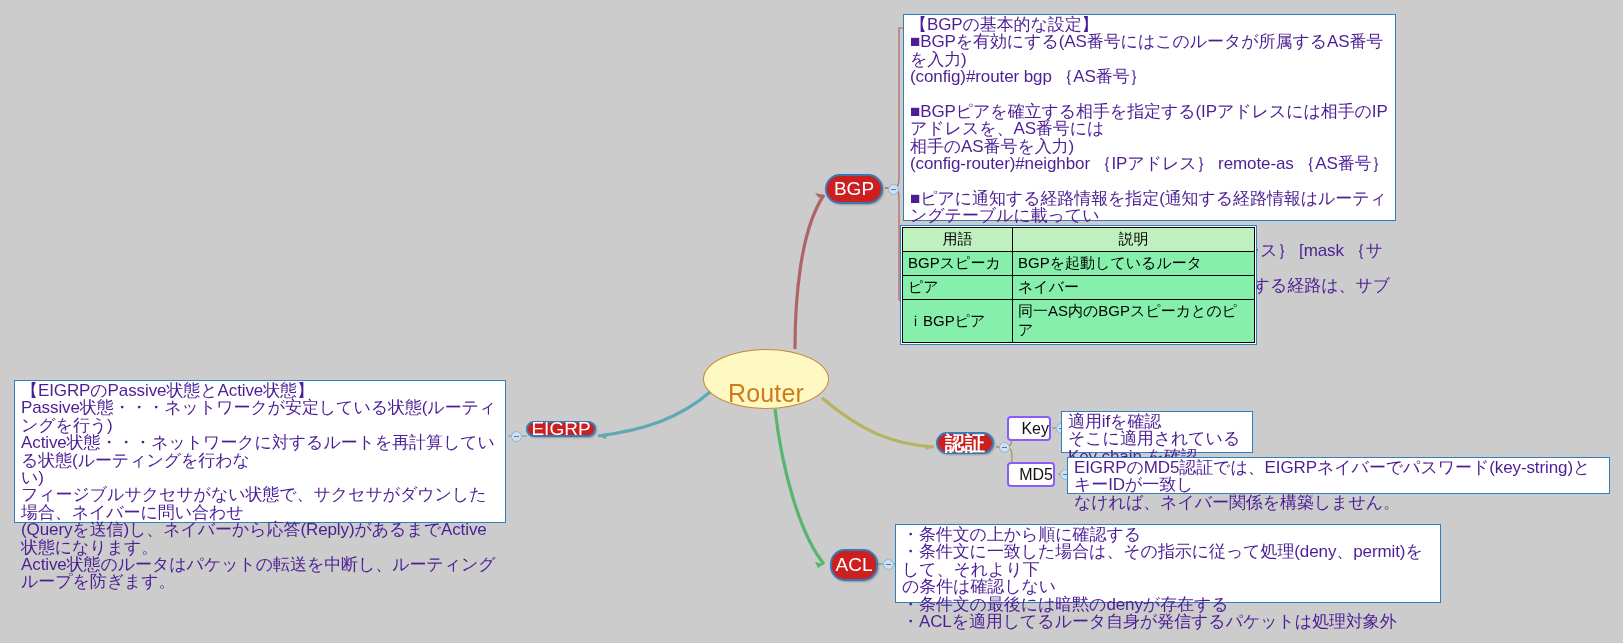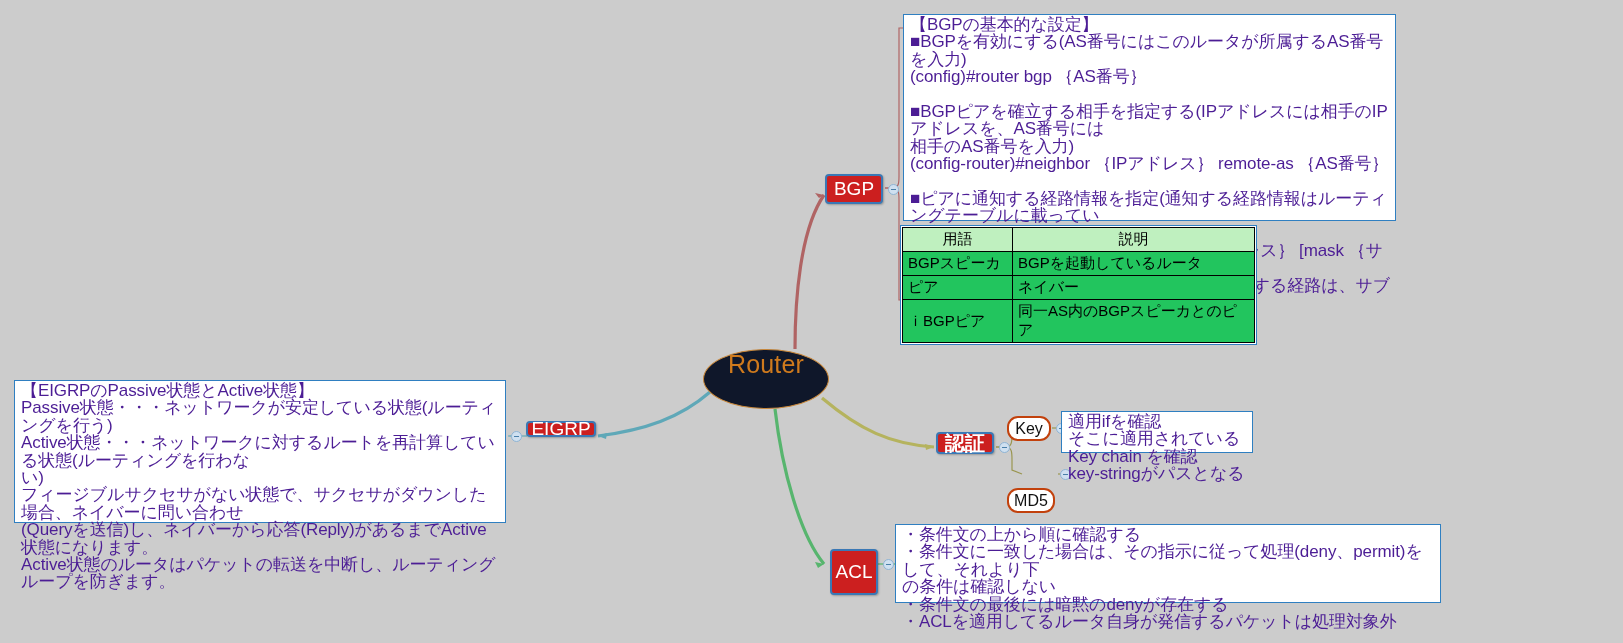--- a/index.html
+++ b/index.html
@@ -29,59 +29,59 @@
   }
 
   
   .root-node {
     position: absolute;
     left: 703px;
     top: 349px;
     width: 126px;
     height: 60px;
     border-radius: 50%;
-    background: #0f172a;
+    background: #fef9c3;
     border: 1.6px solid #c8873a;
     display: flex;
-    align-items: flex-start;
+    align-items: flex-end;
     justify-content: center;
     box-sizing: border-box;
   }
   .root-node span {
     color: #cf7a1d;
     font-size: 25px;
     letter-spacing: .2px;
   }
 
   
   .topic {
     position: absolute;
     background: #cc1f1f;
     border: 2px solid #3a78b5;
-    border-radius: 4px;
+    border-radius: 15px;
     color: #ffffff;
     display: flex;
     align-items: center;
     justify-content: center;
     box-sizing: border-box;
     font-size: 19px;
     box-shadow: 1px 1px 2px rgba(0,0,0,.25);
   }
   .topic.jp { font-size: 20px; font-weight: bold; }
 
   
   .subnode {
     position: absolute;
     background: #ffffff;
-    border: 2px solid #c2410c;
-    border-radius: 11px;
+    border: 2px solid #8b5cf6;
+    border-radius: 4px;
     color: #111111;
     display: flex;
     align-items: center;
-    justify-content: center;
+    justify-content: flex-end;
     box-sizing: border-box;
     font-size: 16px;
   }
 
   
   .note {
     position: absolute;
     background: #ffffff;
     border: 1.4px solid #2f7fc1;
     box-sizing: border-box;
@@ -112,21 +112,21 @@
     height: 1px;
     background: #4a7fa8;
   }
 
   
   .term-table {
     position: absolute;
     left: 902px;
     top: 227px;
     border-collapse: collapse;
-    background: #22c55e;
+    background: #86efac;
     border: 1.5px solid #000000;
     font-size: 15px;
   }
   .term-table td, .term-table th {
     border: 1px solid #000000;
     padding: 2px 5px;
     text-align: left;
     font-weight: normal;
     height: 24px;
     box-sizing: border-box;
@@ -192,32 +192,32 @@
   <div class="topic" style="left:526px; top:421px; width:70px; height:16px;">
     <span>EIGRP</span>
   </div>
   <div class="bullet" style="left:511px; top:431px;"></div>
 
   <div class="topic jp" style="left:936px; top:432px; width:58px; height:22px;">
     <span>認証</span>
   </div>
   <div class="bullet" style="left:999px; top:442px;"></div>
 
-  <div class="topic" style="left:830px; top:549px; width:48px; height:46px;">
+  <div class="topic" style="left:830px; top:549px; width:48px; height:32px;">
     <span>ACL</span>
   </div>
   <div class="bullet" style="left:883px; top:559px;"></div>
 
   <div class="subnode" style="left:1007px; top:416px; width:44px; height:25px;">
     <span>Key</span>
   </div>
 
   <div class="bullet" style="left:1056px; top:423px;"></div>
 
-  <div class="subnode" style="left:1007px; top:462px; width:48px; height:25px;margin-top:26px;">
+  <div class="subnode" style="left:1007px; top:462px; width:48px; height:25px;">
     <span>MD5</span>
   </div>
   <div class="bullet" style="left:1060px; top:469px;"></div>
 
   <div class="note" style="left:903px; top:14px; width:493px; height:207px;">【BGPの基本的な設定】
 ■BGPを有効にする(AS番号にはこのルータが所属するAS番号を入力)
 (config)#router bgp ｛AS番号｝
 
 ■BGPピアを確立する相手を指定する(IPアドレスには相手のIPアドレスを、AS番号には
 相手のAS番号を入力)
@@ -234,20 +234,22 @@
 Active状態・・・ネットワークに対するルートを再計算している状態(ルーティングを行わな
 い)
 フィージブルサクセサがない状態で、サクセサがダウンした場合、ネイバーに問い合わせ
 (Queryを送信)し、ネイバーから応答(Reply)があるまでActive状態になります。
 Active状態のルータはパケットの転送を中断し、ルーティングループを防ぎます。</div>
 
   <div class="note" style="left:1061px; top:411px; width:192px; height:42px;">適用ifを確認
 そこに適用されているKey chain を確認
 key-stringがパスとなる</div>
 
+  <div class="note" style="left:1067px; top:457px; width:543px; height:37px;">EIGRPのMD5認証では、EIGRPネイバーでパスワード(key-string)とキーIDが一致し
+なければ、ネイバー関係を構築しません。</div>
 
   <div class="note" style="left:895px; top:524px; width:546px; height:79px;">・条件文の上から順に確認する
 ・条件文に一致した場合は、その指示に従って処理(deny、permit)をして、それより下
 の条件は確認しない
 ・条件文の最後には暗黙のdenyが存在する
 ・ACLを適用してるルータ自身が発信するパケットは処理対象外</div>
 
   <div class="table-wrap">
     <table class="term-table" style="position:static;">
       <thead>

